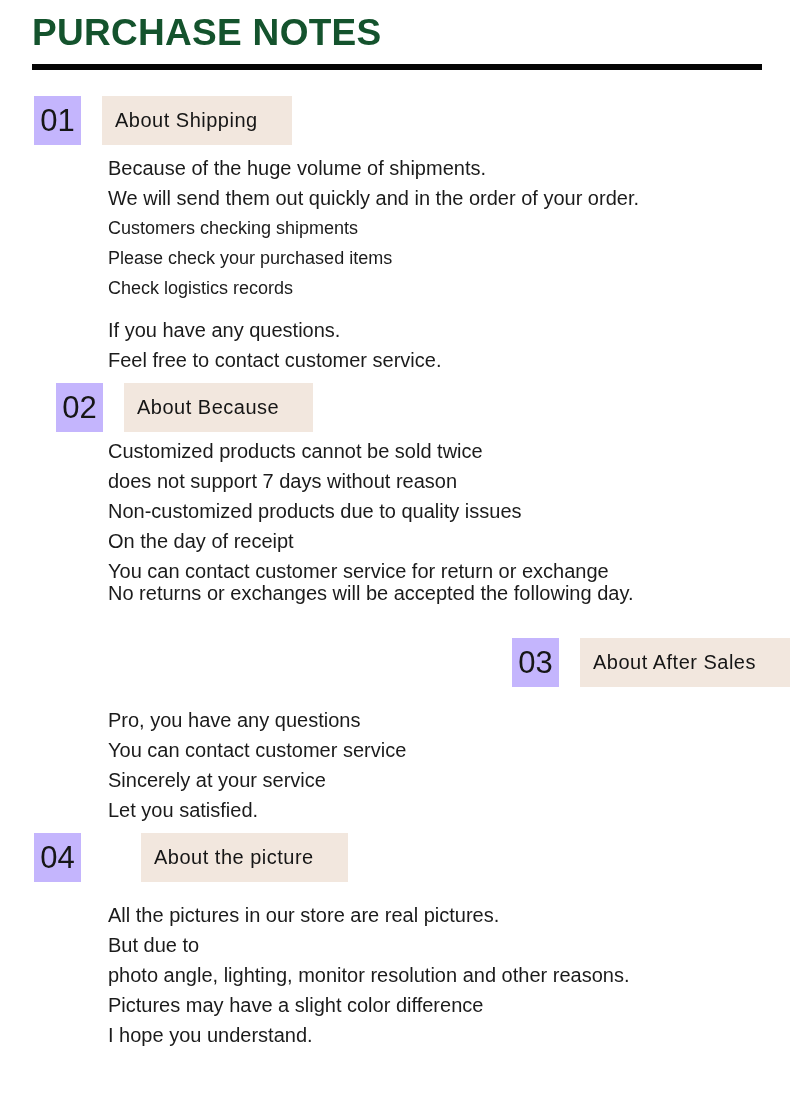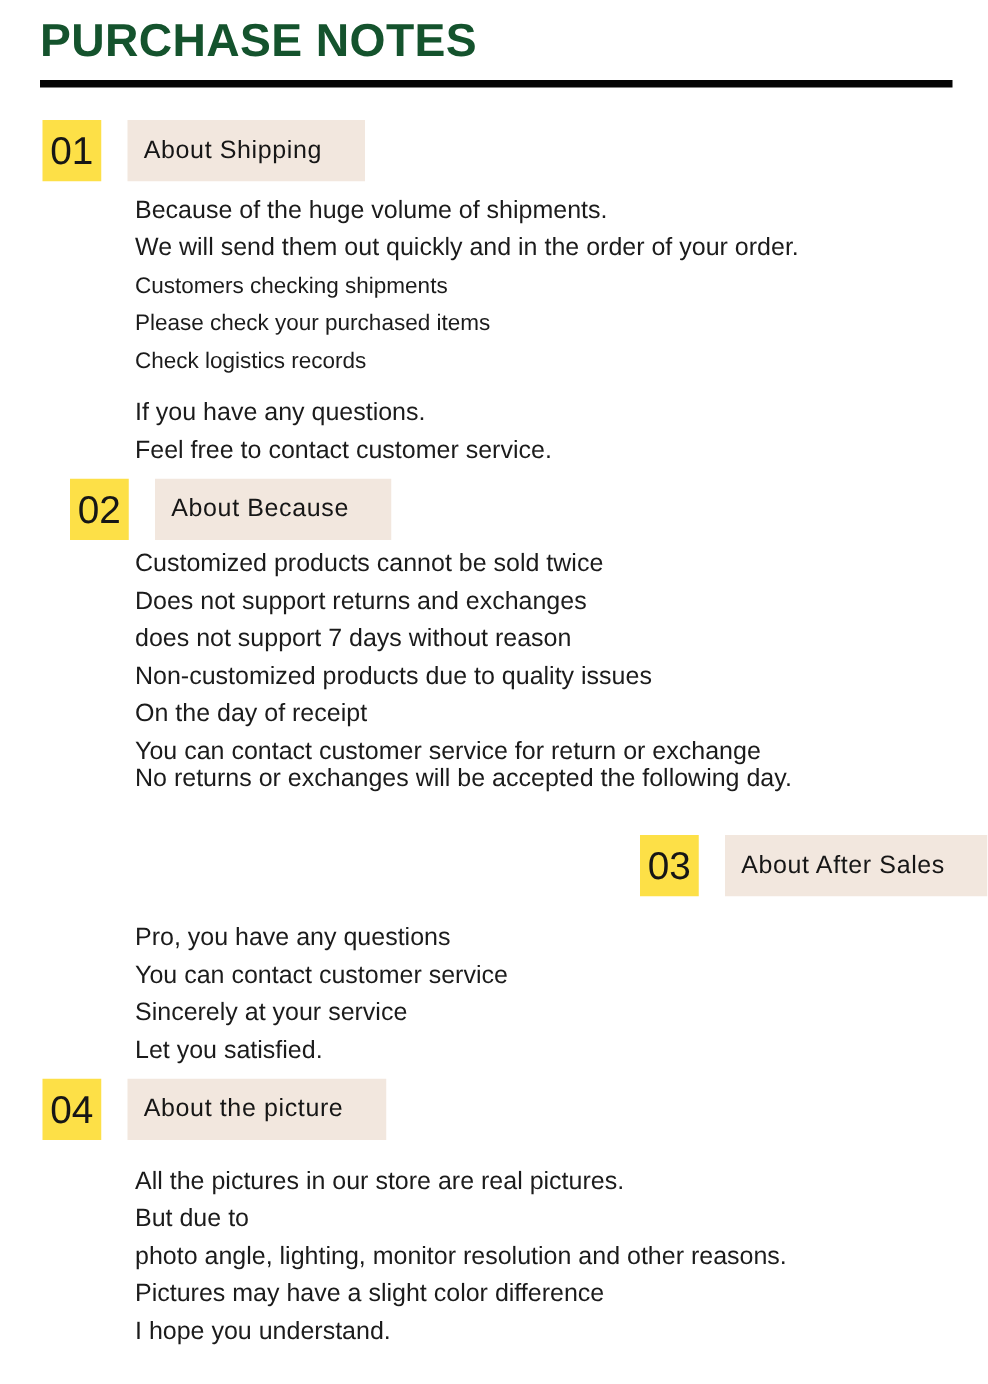--- a/index.html
+++ b/index.html
@@ -29,21 +29,21 @@
   }
 
   .sec-head {
     display: flex;
     align-items: stretch;
     margin-left: 34px;
     height: 49px;
   }
   .badge {
     width: 47px;
-    background: #fde047;
+    background: #c4b5fd;
     display: flex;
     align-items: center;
     justify-content: center;
     font-size: 31px;
     color: #161616;
   }
   .heading {
     margin-left: 21px;
     background: #f2e7de;
     display: flex;
@@ -62,21 +62,21 @@
   .lg { font-size: 20px; }
   .gap-top { margin-top: 12px; }
   .tight { margin-top: -8px; }
 
   .mt-s1-head { margin-top: 26px; }
   .mt-s1-body { margin-top: 8px; }
   .mt-s2-head { margin-top: 8px; padding-left: 22px; }
   .mt-s2-body { margin-top: 4px; }
   .mt-s3-head { margin-top: 30px; justify-content: flex-end; }
   .mt-s3-body { margin-top: 18px; }
-  .mt-s4-head { margin-top: 8px; }
+  .mt-s4-head { margin-top: 8px; gap: 39px; }
   .mt-s4-body { margin-top: 18px; }
 </style>
 </head>
 <body>
 
 <div class="page">
 
   <h1 class="title">PURCHASE NOTES</h1>
   <div class="rule"></div>
 
@@ -96,21 +96,20 @@
     </div>
   </section>
 
   <section>
     <div class="sec-head mt-s2-head">
       <div class="badge">02</div>
       <div class="heading">About Because</div>
     </div>
     <div class="body mt-s2-body">
       <div class="line md">Customized products cannot be sold twice</div>
-      <div class="line md">Does not support returns and exchanges</div>
       <div class="line md">does not support 7 days without reason</div>
       <div class="line md">Non-customized products due to quality issues</div>
       <div class="line md">On the day of receipt</div>
       <div class="line md">You can contact customer service for return or exchange</div>
       <div class="line md tight">No returns or exchanges will be accepted the following day.</div>
     </div>
   </section>
 
   <section>
     <div class="sec-head mt-s3-head">

